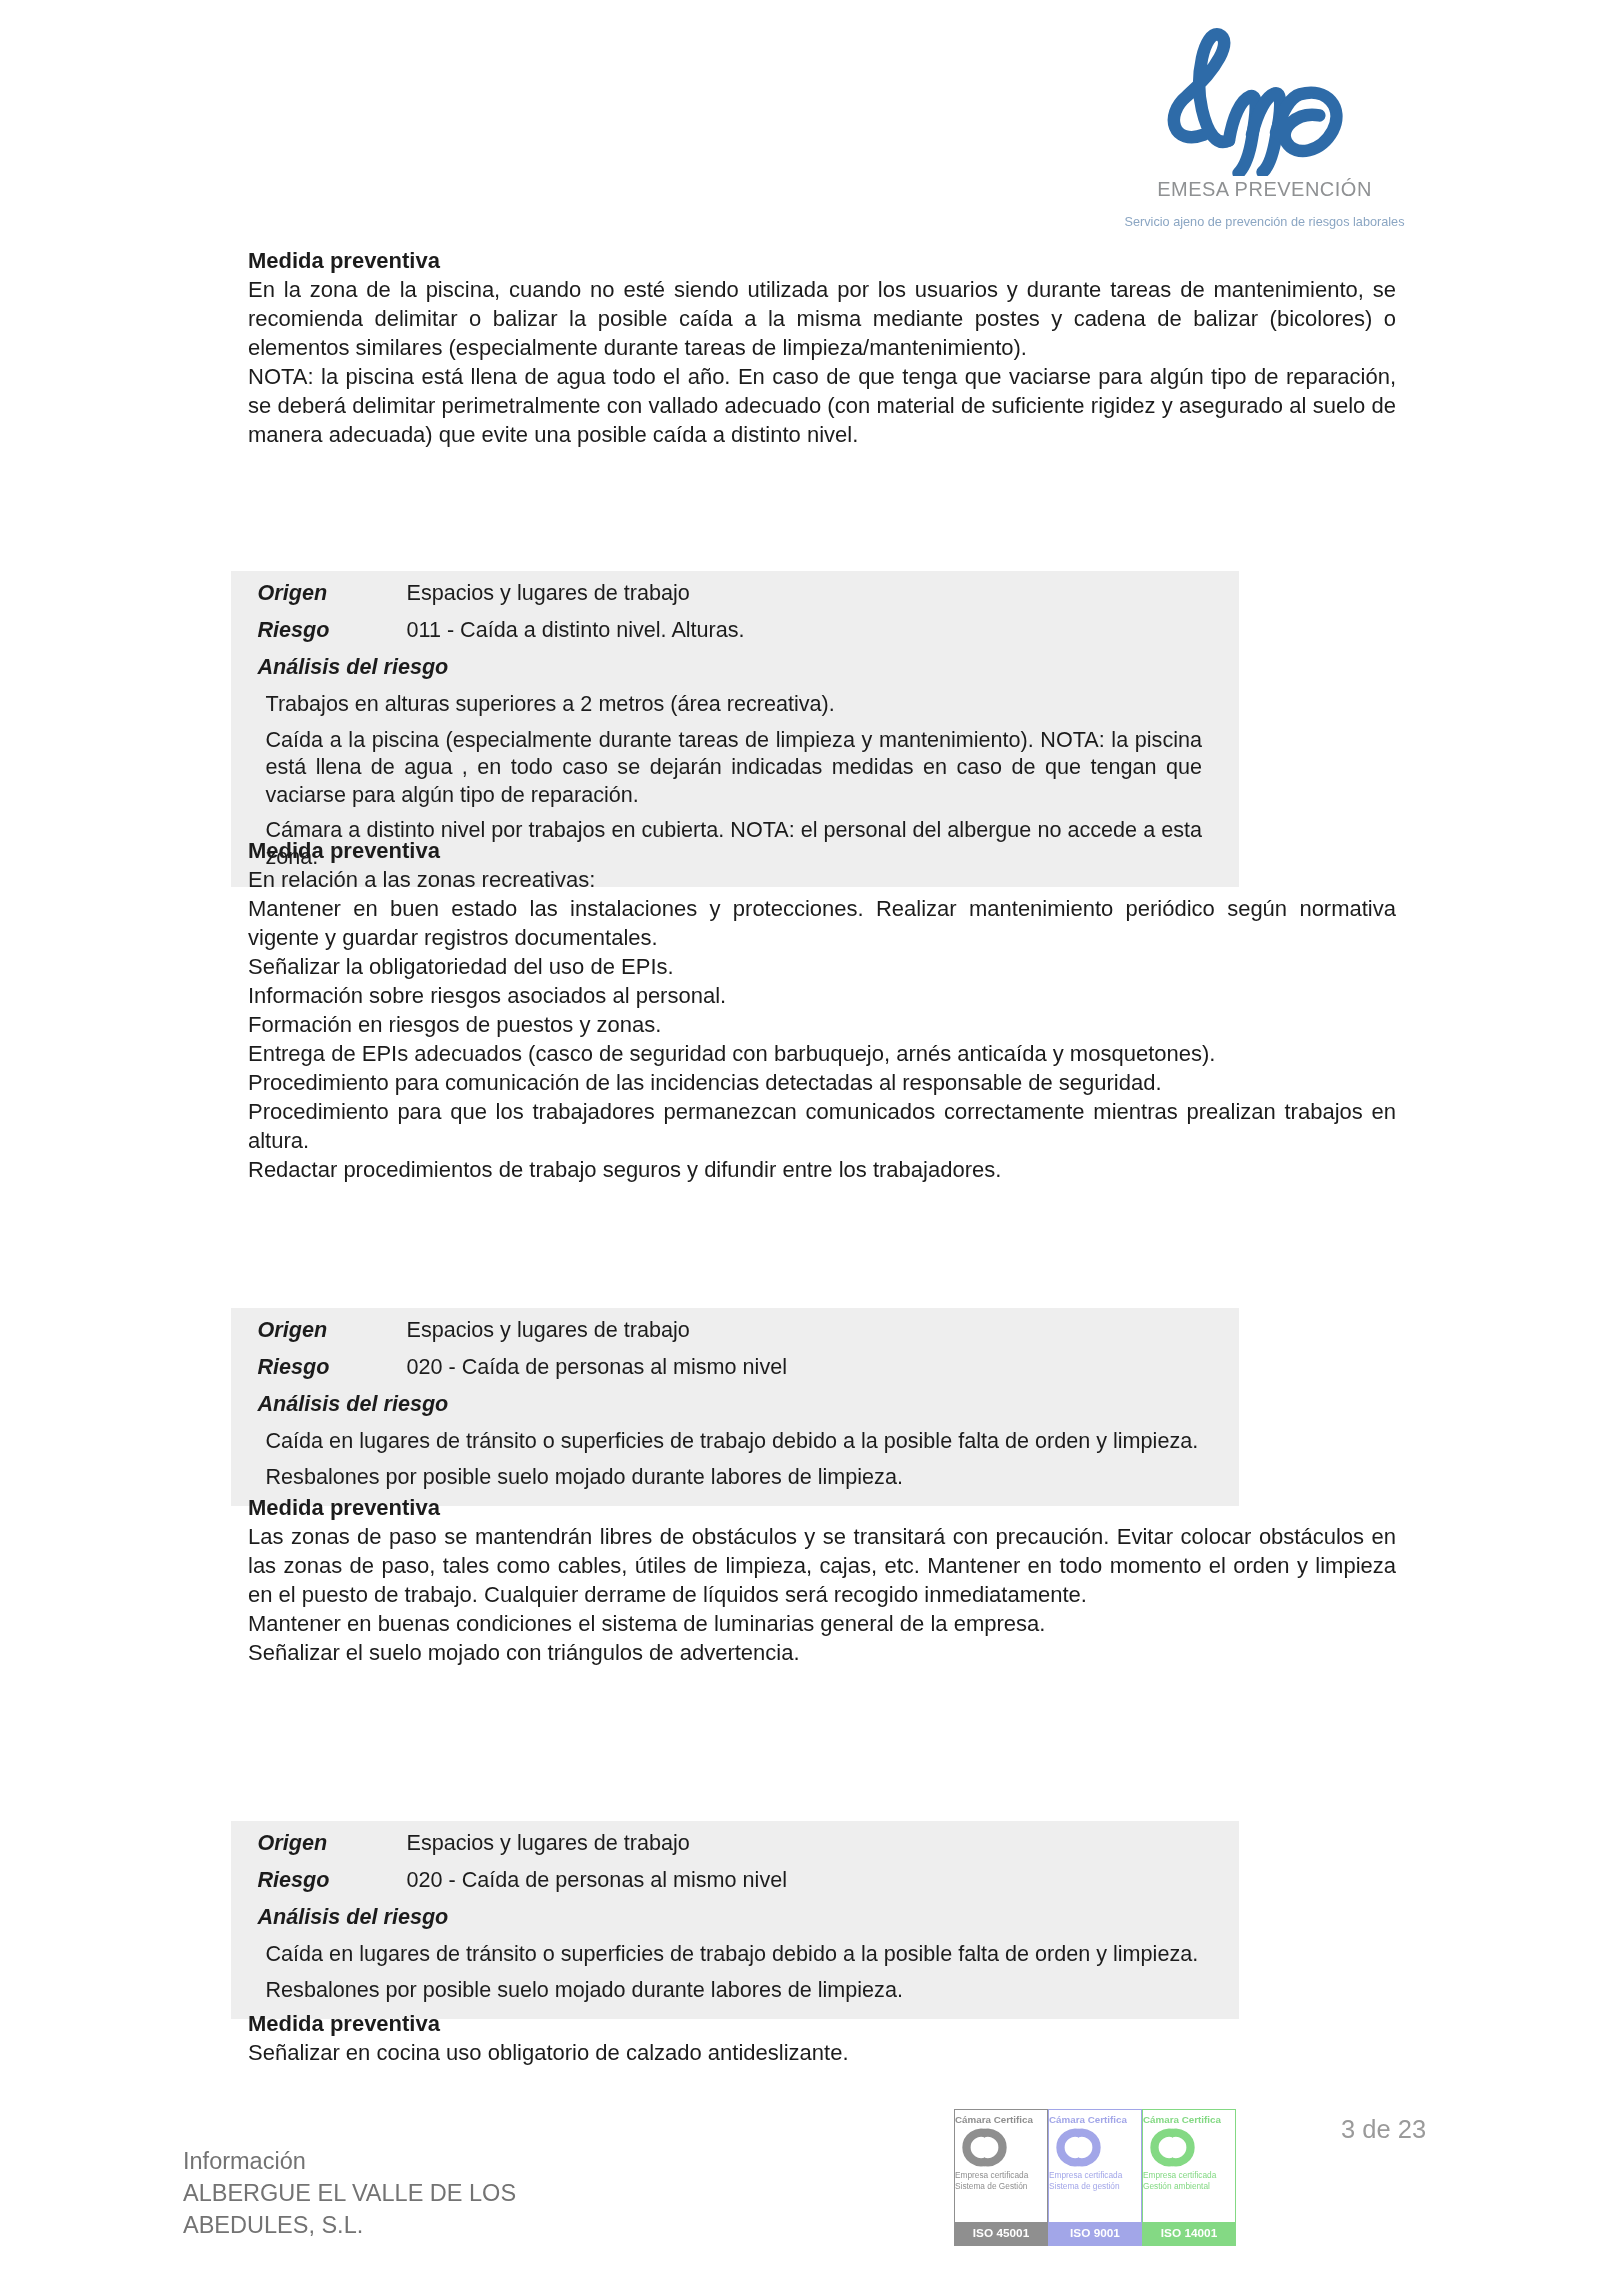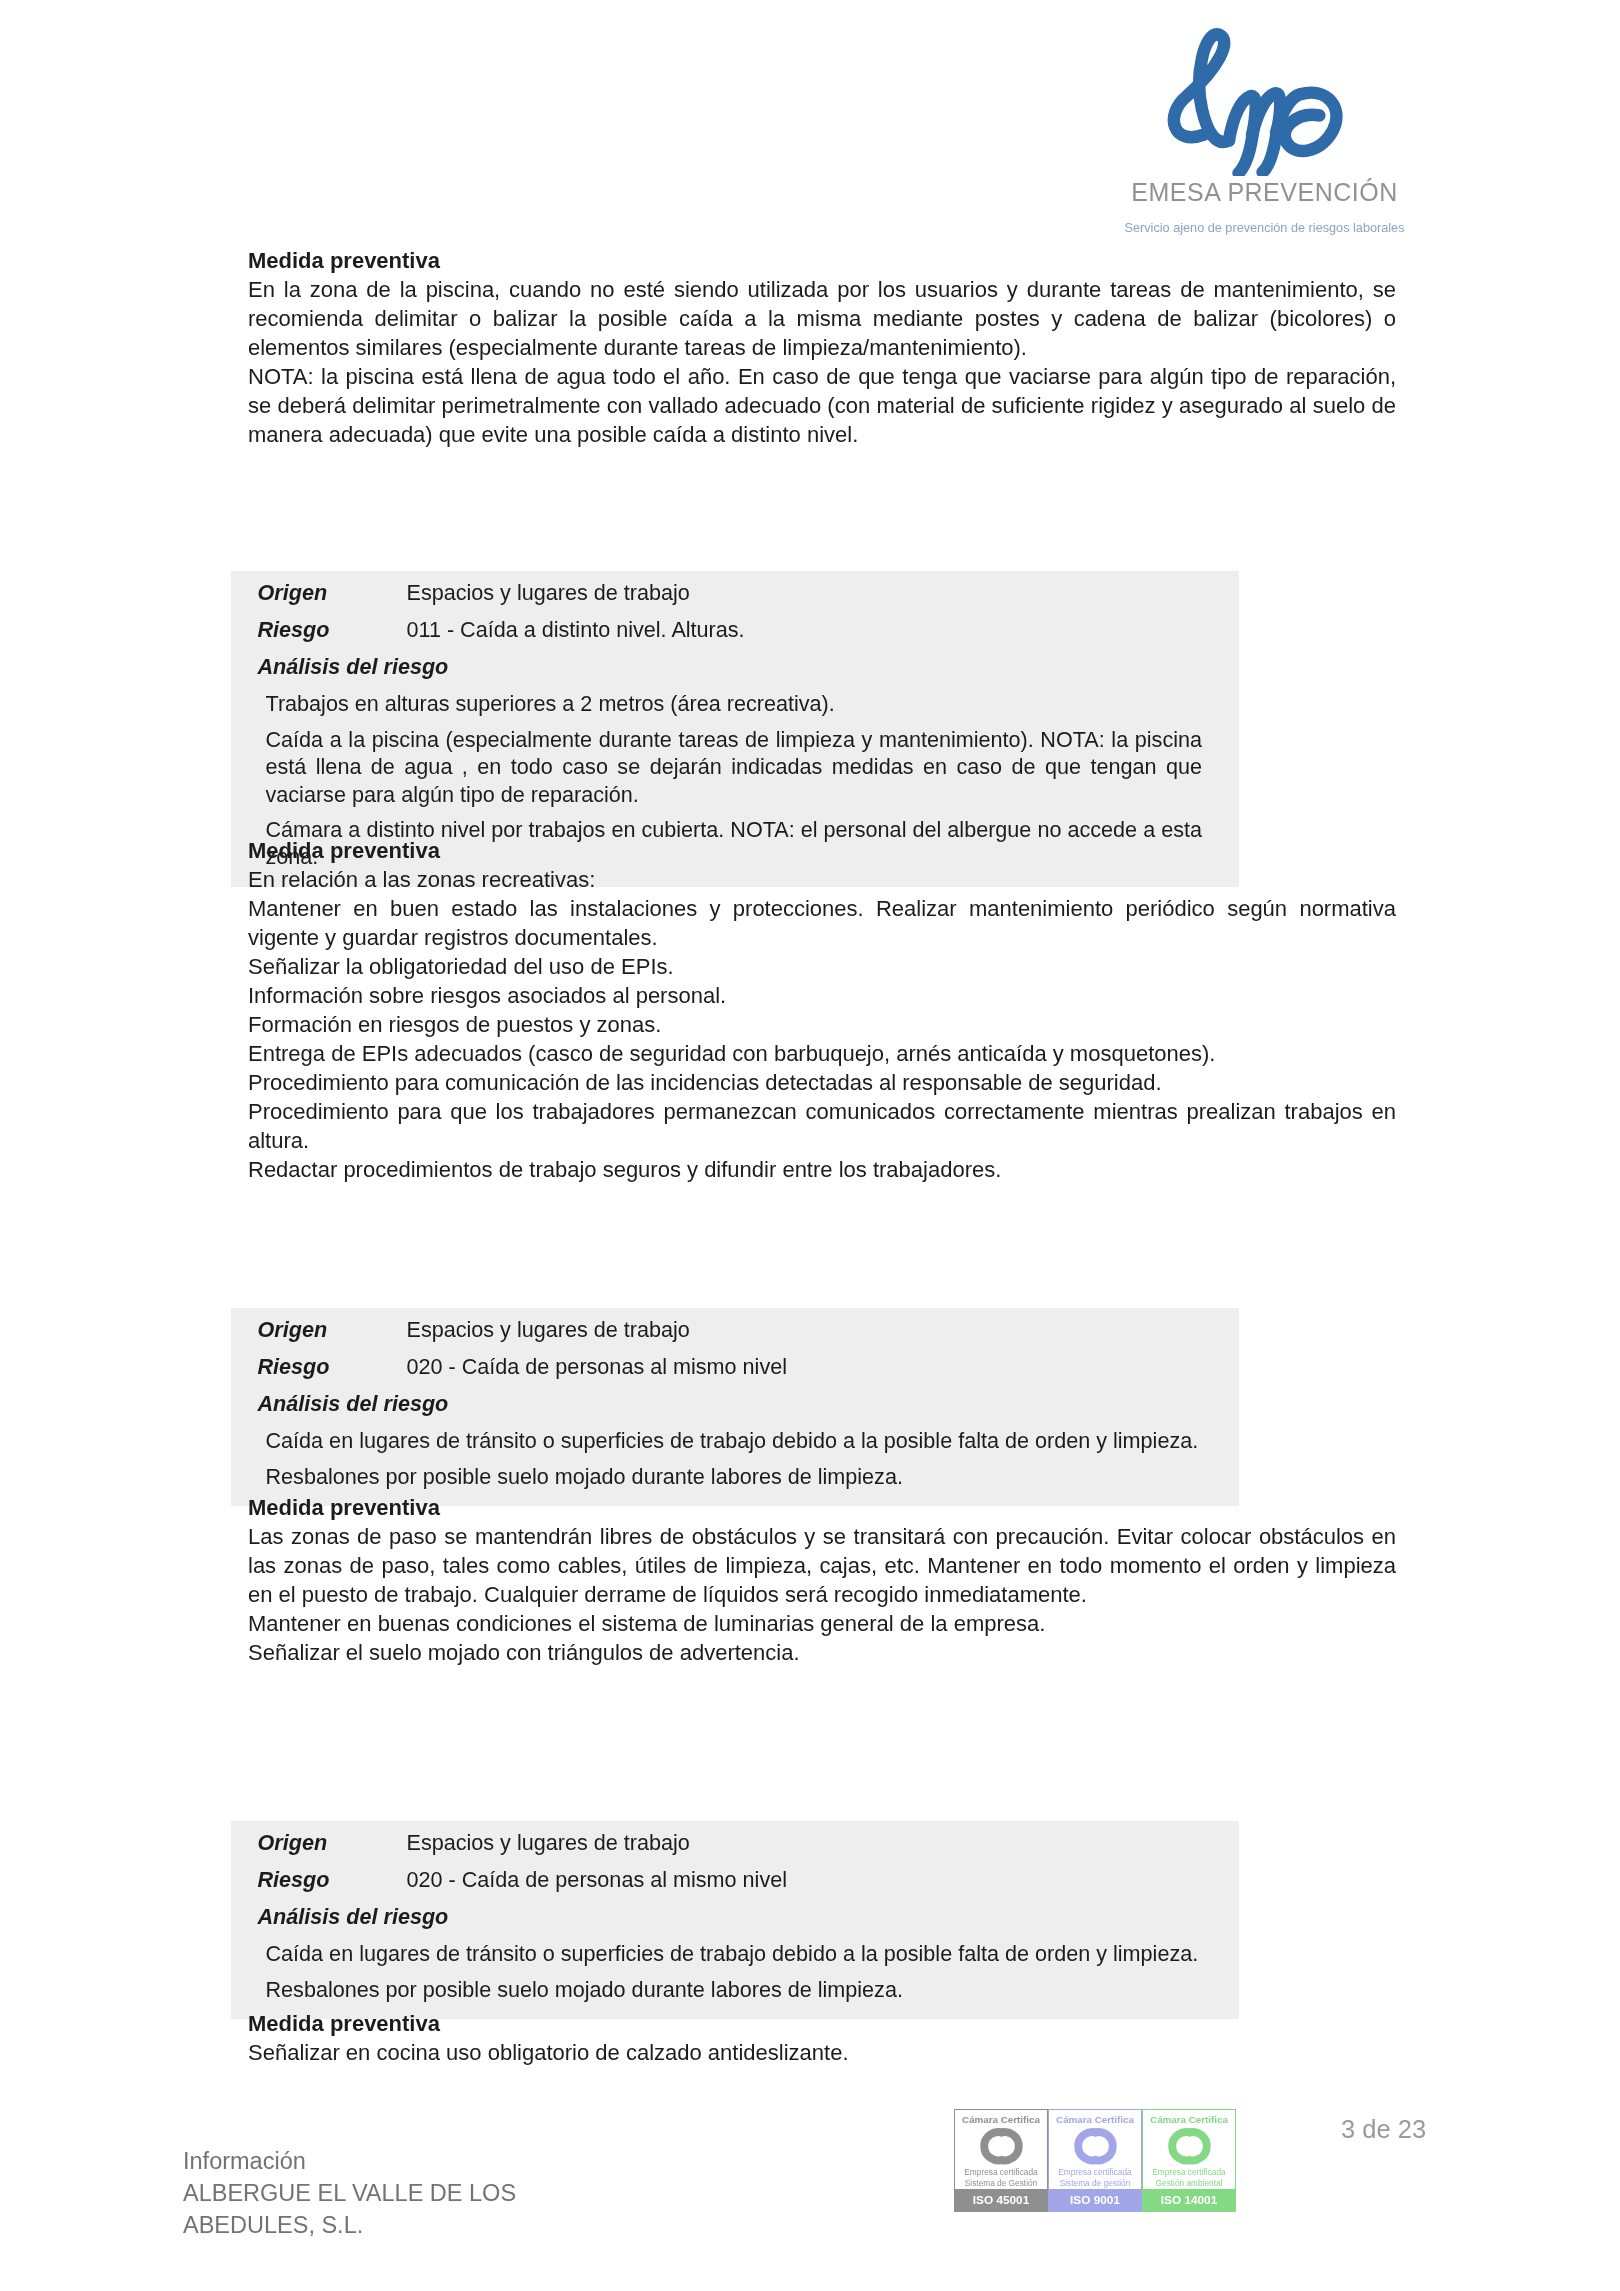--- a/index.html
+++ b/index.html
@@ -5,21 +5,21 @@
   html,body { margin:0; padding:0; background:#e8e8e8; }
   .page {
     position:relative; width:1620px; height:2292px; margin:0 auto;
     background:#ffffff; font-family:"Liberation Sans", sans-serif;
     color:#1c1c1c; overflow:hidden;
   }
 
   
   .logo-block { position:absolute; top:27.4px; left:1103px; width:323px; text-align:center; }
   .logo-script { display:block; margin:0 auto; }
-  .brand-name { font-size:25px; color:#8f9193; letter-spacing:0.5px; margin-top:2px; white-space:nowrap; }
+  .brand-name { font-size:20px; color:#8f9193; letter-spacing:0.5px; margin-top:2px; white-space:nowrap; }
   .brand-tagline { font-size:12.7px; color:#8ba6c3; margin-top:14px; white-space:nowrap; }
 
   
   .section { position:absolute; left:248px; width:1148px; font-size:22px; line-height:29px; }
   .section-title { margin:0; font-size:22px; font-weight:bold; }
   .section p { margin:0; text-align:justify; }
 
   
   .risk-box {
     position:absolute; left:231px; width:1008px; box-sizing:border-box;
@@ -28,22 +28,22 @@
   .risk-row { display:flex; margin-bottom:9.8px; }
   .risk-label { flex:0 0 149px; font-weight:bold; font-style:italic; }
   .risk-value { flex:1; }
   .analysis-label { font-weight:bold; font-style:italic; margin-bottom:9.8px; }
   .risk-box p.analysis-text { margin:8px; text-align:justify; }
 
   
   .footer-info { position:absolute; left:183px; top:2145px; font-size:23.5px; line-height:32px; color:#737373; }
   .badges { position:absolute; left:954px; top:2109px; display:flex; }
   .badge {
-    width:94px; height:103px; box-sizing:border-box; border:1px solid;
-    background:#ffffff; display:flex; flex-direction:column; align-items:center;
+    width:94px; height:137px; box-sizing:border-box; border:1px solid;
+    background:#ffffff; display:flex; flex-direction:column; 
   }
   .badge-header { font-size:9.8px; font-weight:bold; margin-top:3.9px; white-space:nowrap; }
   .badge-line { font-size:8.3px; line-height:10.8px; white-space:nowrap; }
   .badge-iso {
     margin-top:auto; width:100%; height:23.5px; color:#ffffff; font-weight:bold;
     font-size:11.8px; display:flex; align-items:center; justify-content:center;
   }
   .page-num { position:absolute; left:1341px; top:2115px; font-size:25.5px; color:#9a9a9a; }
 </style>
 </head>

